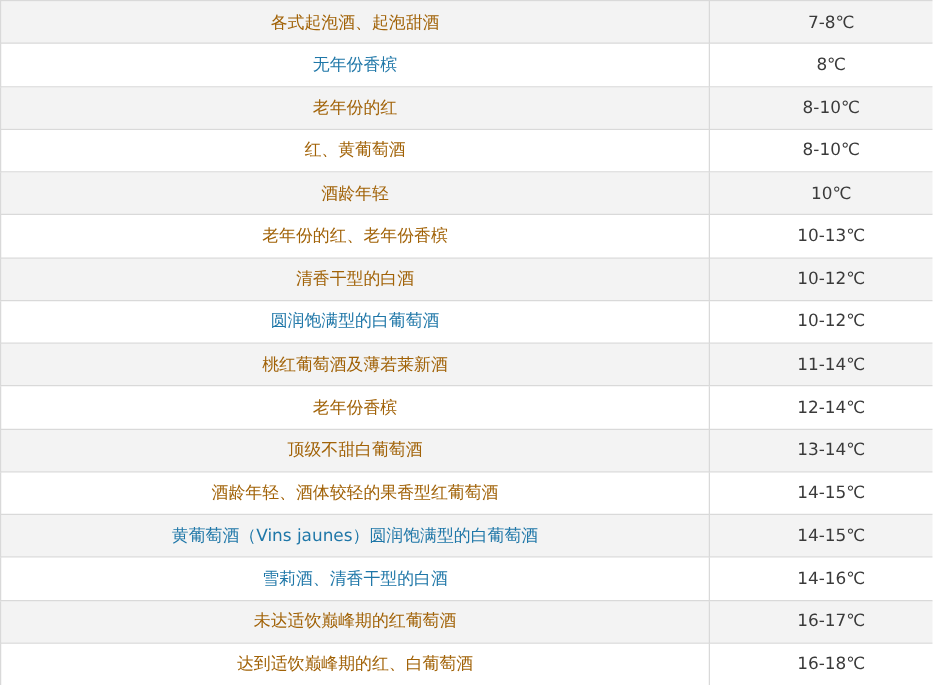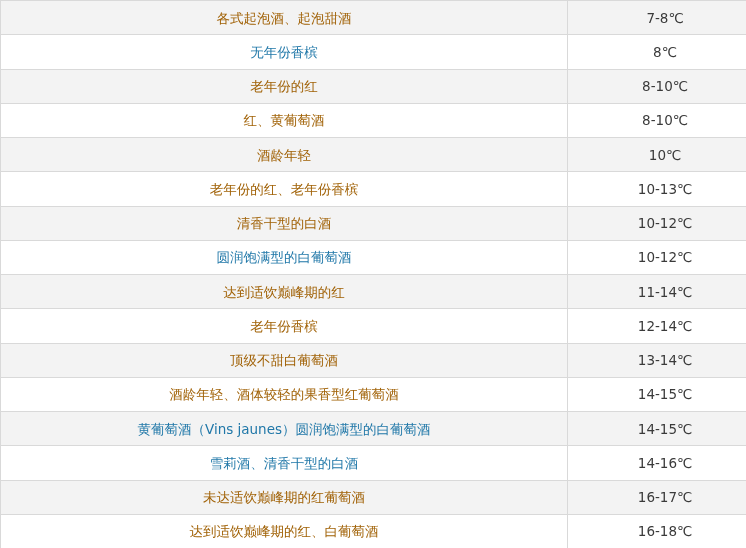--- a/index.html
+++ b/index.html
@@ -84,21 +84,21 @@
     </tr>
     <tr class="shaded">
       <td class="col-name"><span class="name-plain">清香干型的白酒</span></td>
       <td class="col-temp">10-12℃</td>
     </tr>
     <tr class="plain">
       <td class="col-name"><span class="name-link">圆润饱满型的白葡萄酒</span></td>
       <td class="col-temp">10-12℃</td>
     </tr>
     <tr class="shaded">
-      <td class="col-name"><span class="name-plain">达到适饮巅峰期的红</span></td>
+      <td class="col-name"><span class="name-plain">桃红葡萄酒及薄若莱新酒</span></td>
       <td class="col-temp">11-14℃</td>
     </tr>
     <tr class="plain">
       <td class="col-name"><span class="name-plain">老年份香槟</span></td>
       <td class="col-temp">12-14℃</td>
     </tr>
     <tr class="shaded">
       <td class="col-name"><span class="name-plain">顶级不甜白葡萄酒</span></td>
       <td class="col-temp">13-14℃</td>
     </tr>

